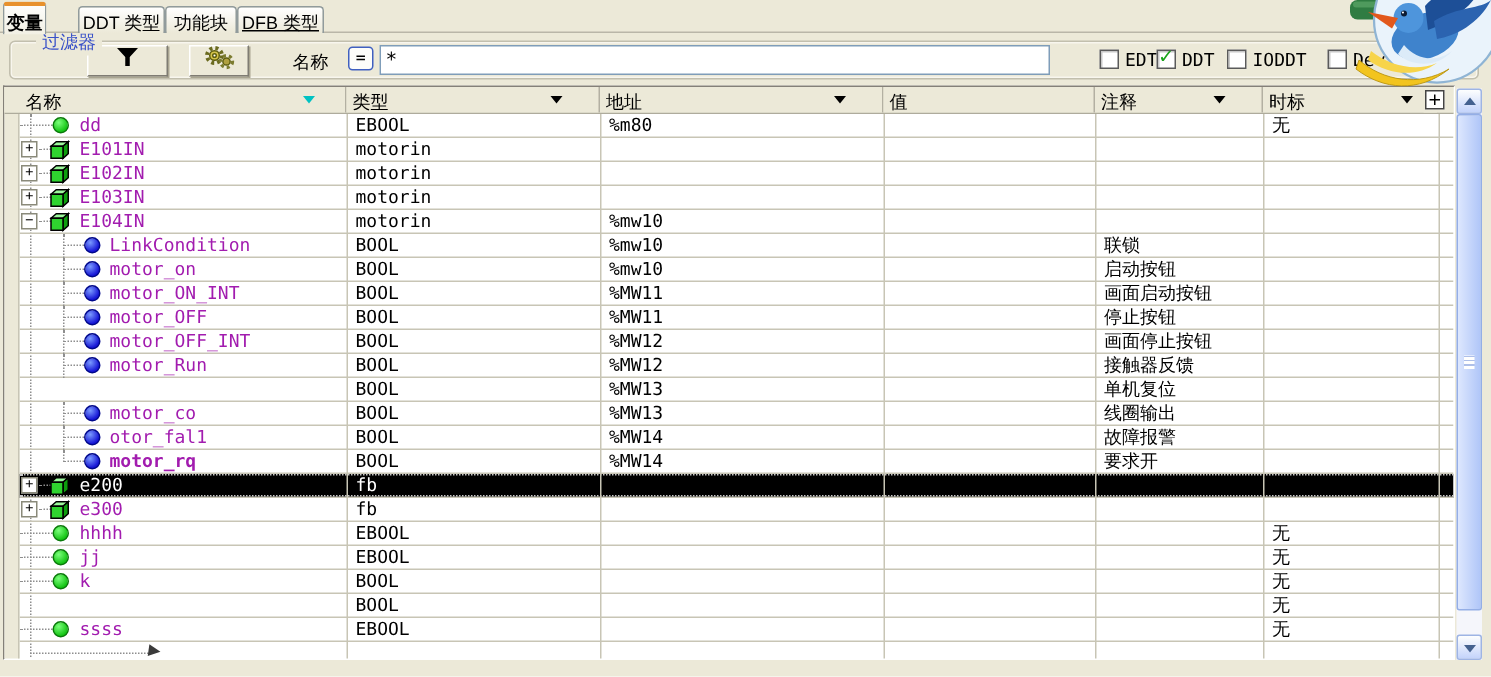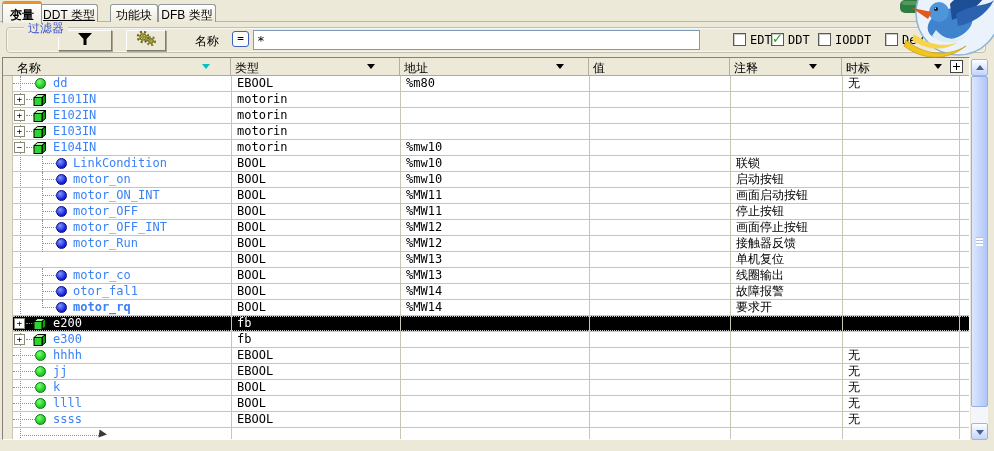--- a/index.html
+++ b/index.html
@@ -41,21 +41,21 @@
 #expandall:after{content:"";position:absolute;left:5px;top:2px;width:1px;height:7px;background:#000}
 
 #rows{position:absolute;left:10px;top:18px;width:956px;height:363px;overflow:hidden}
 .gguide{position:absolute;left:7px;top:0;height:362px;border-left:1px dotted #8e8e8e}
 .row{position:absolute;left:0;width:956px;height:16px;border-bottom:1px solid #c8c5b5}
 .row.sel{background:#000}
 .row.sel:before{content:"";position:absolute;inset:0;border-top:1px dotted #c8c8c8;border-bottom:1px dotted #c8c8c8;pointer-events:none}
 .cell{position:absolute;top:0;height:15px;overflow:hidden;padding:1px 0 0 6px;font:12px/13px "DejaVu Sans Mono",monospace;white-space:nowrap;color:#000}
 .row.sel .cell,.row.sel .ntext{color:#fff}
 .ncell{position:absolute;left:0;top:0;width:218px;height:15px}
-.ntext{position:absolute;top:1px;font:12px/13px "DejaVu Sans Mono",monospace;white-space:nowrap;color:#3b82f6}
+.ntext{position:absolute;top:1px;font:12px/13px "DejaVu Sans Mono",monospace;white-space:nowrap;color:#a21caf}
 .exp{position:absolute;left:1px;top:2px;width:11px;height:11px;background:#fff;border:1px solid #8a8a7a;font:9px/9px "DejaVu Sans Mono",monospace;text-align:center;color:#000;z-index:2}
 .hstub{position:absolute;top:7px;height:0;border-top:1px dotted #8e8e8e}
 .vg2{position:absolute;left:29px;top:0;height:16px;border-left:1px dotted #8e8e8e}
 .vg2.half{height:8px}
 .ic-gc{position:absolute;left:22px;top:2px;width:11px;height:11px;border-radius:50%;background:radial-gradient(circle at 35% 30%,#7bff7b,#17c617 70%);border:1px solid #0a7a0a}
 .ic-bc{position:absolute;left:43px;top:2px;width:11px;height:11px;border-radius:50%;background:radial-gradient(circle at 35% 30%,#7b9bff,#1717d6 70%);border:1px solid #00088a}
 .ic-cube{position:absolute;left:20px;top:1px;width:14px;height:14px}
 .gline{position:absolute;top:0;height:364px;width:1px;background:#c8c5b5;pointer-events:none;z-index:3}
 .narrow{position:absolute;left:86px;top:2px;width:0;height:0;border-left:8px solid #3a3a3a;border-top:4px solid transparent;border-bottom:4px solid transparent;transform:rotate(8deg)}
 
@@ -70,24 +70,24 @@
 
 
 #logo{position:absolute;left:886px;top:0;width:108px;height:84px;z-index:50}
 </style>
 </head>
 <body>
 
 <div id="app">
 
   <div id="tabbar">
-      <div class="tab active" style="left: 2px; width: 40px;">变量</div>
-      <div class="tab" style="left: 40px; width: 58px; text-decoration: underline;">DDT 类型</div>
+      <div class="tab active" style="left: 2px; width: 29px;">变量</div>
+      <div class="tab" style="left: 52px; width: 58px;">DDT 类型</div>
       <div class="tab" style="left: 110px; width: 48px;">功能块</div>
-      <div class="tab" style="left: 158px; width: 58px;">DFB 类型</div>
+      <div class="tab" style="left: 158px; width: 58px; text-decoration: underline;">DFB 类型</div>
     </div>
 
   <div id="groupbox"></div>
   <div id="legend">过滤器</div>
 
   <div class="xpbtn" id="btn-funnel" style="left:58px;top:30px;width:54px;height:21px">
     <span><svg width="16" height="14">
           <polygon points="1,1 15,1 9.5,7 9.5,13 6.5,13 6.5,7" fill="#000"></polygon>
         </svg></span>
   </div>
@@ -407,25 +407,20 @@
             <span class="ic-gc"></span>
             <span class="ntext" style="left: 40px;">k</span>
           </div>
           <div class="cell" style="left: 218px; width: 169px;">BOOL</div>
           <div class="cell" style="left: 387px; width: 189px;"></div>
           <div class="cell" style="left: 576px; width: 141px;"></div>
           <div class="cell" style="left: 717px; width: 112px;"></div>
           <div class="cell" style="left: 829px; width: 127px;">无</div>
         </div>
         <div class="row" style="top: 320px;">
-          <div class="ncell">
-            <span class="hstub" style="left: 0px; width: 22px;"></span>
-            <span class="ic-gc"></span>
-            <span class="ntext" style="left: 40px;">llll</span>
-          </div>
           <div class="cell" style="left: 218px; width: 169px;">BOOL</div>
           <div class="cell" style="left: 387px; width: 189px;"></div>
           <div class="cell" style="left: 576px; width: 141px;"></div>
           <div class="cell" style="left: 717px; width: 112px;"></div>
           <div class="cell" style="left: 829px; width: 127px;">无</div>
         </div>
         <div class="row" style="top: 336px;">
           <div class="ncell">
             <span class="hstub" style="left: 0px; width: 22px;"></span>
             <span class="ic-gc"></span>

